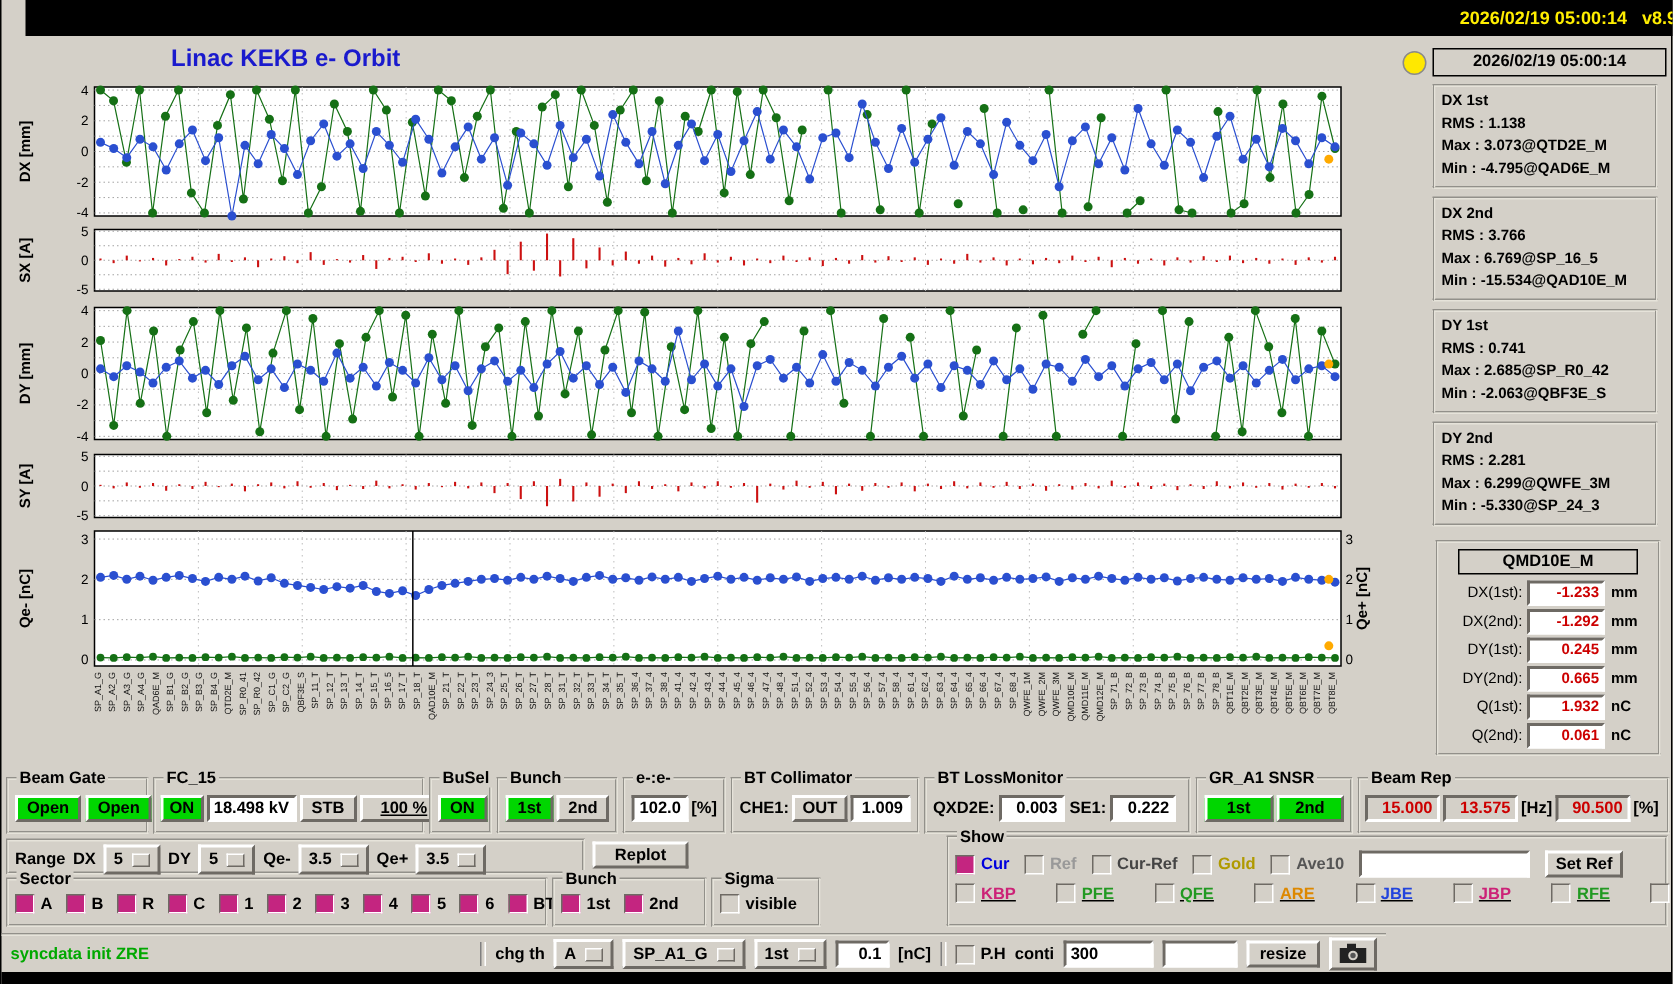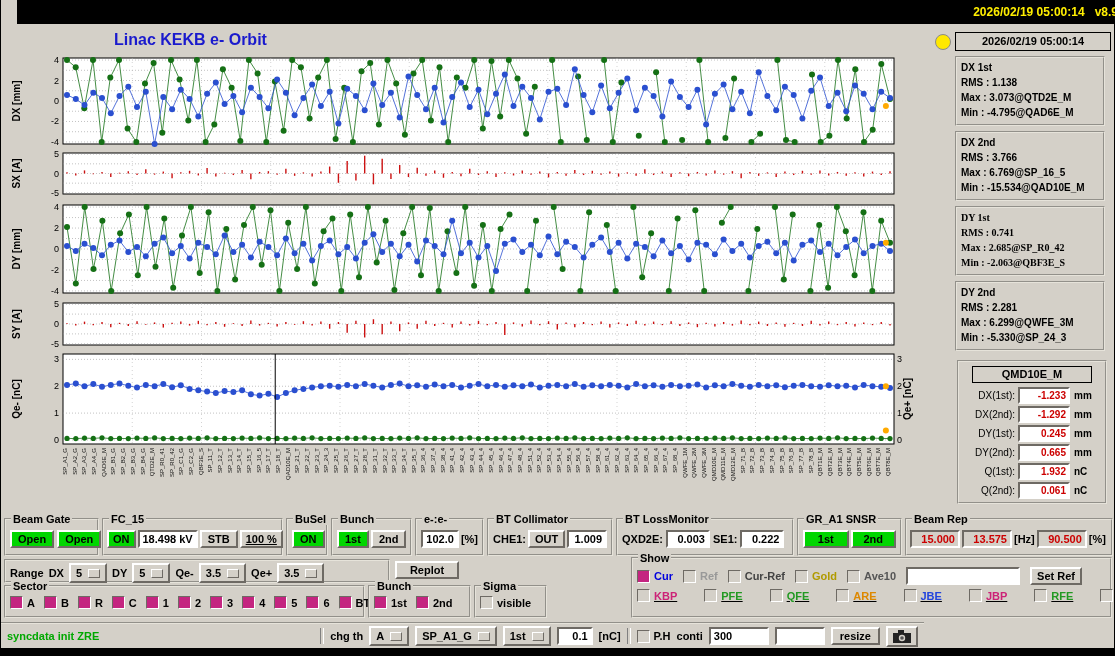--- a/index.html
+++ b/index.html
@@ -1034,21 +1034,21 @@
           <div>RMS : 1.138</div>
           <div>Max : 3.073@QTD2E_M</div>
           <div>Min : -4.795@QAD6E_M</div>
         </div>
         <div class="statbox" style="top: 101px;">
           <div>DX 2nd</div>
           <div>RMS : 3.766</div>
           <div>Max : 6.769@SP_16_5</div>
           <div>Min : -15.534@QAD10E_M</div>
         </div>
-        <div class="statbox" style="top: 176px; font-family: Liberation Serif, serif;">
+        <div class="statbox" style="top: 176px;">
           <div>DY 1st</div>
           <div>RMS : 0.741</div>
           <div>Max : 2.685@SP_R0_42</div>
           <div>Min : -2.063@QBF3E_S</div>
         </div>
         <div class="statbox" style="top: 251px;">
           <div>DY 2nd</div>
           <div>RMS : 2.281</div>
           <div>Max : 6.299@QWFE_3M</div>
           <div>Min : -5.330@SP_24_3</div>
@@ -1098,21 +1098,21 @@
       <span class="btn green">Open</span>
     </div>
   </div>
 
   <div class="group" style="left:101px;top:518px;width:181px;">
     <div class="glabel">FC_15</div>
     <div class="grow" style="gap:2px;padding:0 3px;">
       <span class="btn green" style="padding:1px 4px;">ON</span>
       <span class="entry" style="width:60px;text-align:center;">18.498 kV</span>
       <span class="btn" style="padding:1px 6px;">STB</span>
-      <span class="btn" style="padding:1px 4px;text-decoration:underline;">100 %</span>
+      <span class="btn" style="padding:1px 12px;text-decoration:underline;">100 %</span>
     </div>
   </div>
 
   <div class="group" style="left:285px;top:518px;width:42px;">
     <div class="glabel">BuSel</div>
     <div class="grow">
       <span class="btn green">ON</span>
     </div>
   </div>
 

